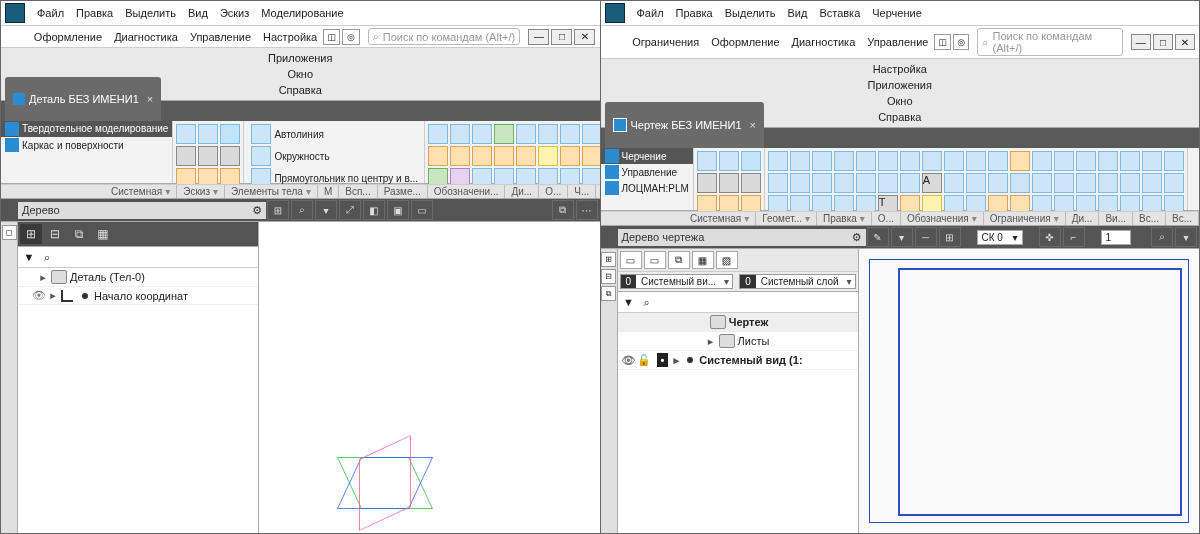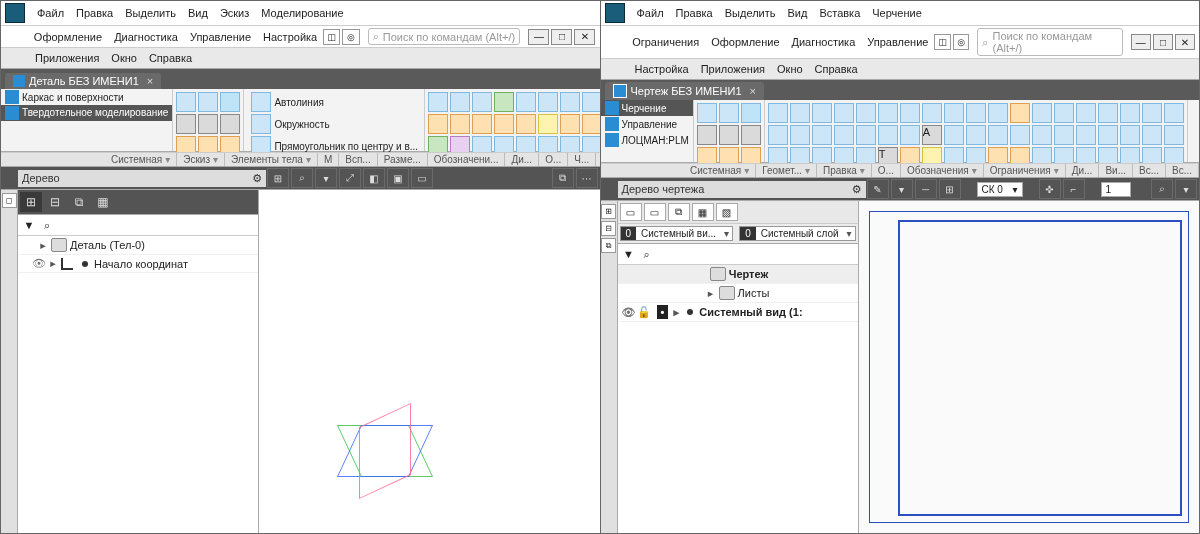--- a/index.html
+++ b/index.html
@@ -1,29 +1,29 @@
 <!DOCTYPE html>
 <html><head>
 <meta charset="utf-8">
 <style>
   html,body{margin:0;padding:0;font-family:"Segoe UI",Tahoma,sans-serif;font-size:11px;color:#222;background:#4a5a6a;}
   .workspace{display:flex;width:1200px;height:534px;}
   .win{flex:1;display:flex;flex-direction:column;background:#e9e9e9;border:1px solid #666;min-width:0;}
   .winL{border-right:none;}
   .menubar{display:flex;align-items:center;padding:2px 4px;background:#ffffff;border-bottom:1px solid #ccc;}
-  .menubar2{display:flex;align-items:center;padding:2px 4px;background:#e9e9e9;border-bottom:1px solid #aaa;}
+  .menubar2{display:flex;align-items:center;padding:2px 4px;background:#e9e9e9;border-bottom:1px solid #aaa;flex-direction:column;}
   .appicon{width:18px;height:18px;background:#1a5d7a;margin-right:6px;border:1px solid #0a2a3a;}
   .menuitem{padding:2px 6px;cursor:default;}
   .spacer{flex:1;}
   .winbtn{width:20px;height:14px;border:1px solid #888;margin-left:2px;display:flex;align-items:center;justify-content:center;font-size:10px;background:#eee;}
   .searchbox{display:flex;align-items:center;border:1px solid #bbb;background:#fff;padding:1px 4px;width:150px;margin:0 6px;color:#999;border-radius:3px;}
   .searchbox .glass{margin-right:4px;}
   .smallbtn{width:16px;height:14px;border:1px solid #999;background:#fff;margin-right:2px;display:flex;align-items:center;justify-content:center;font-size:9px;}
   .tabbar{display:flex;align-items:flex-end;background:#5a5a5a;height:20px;padding-left:4px;}
-  .tabbar .tab{display:flex;align-items:center;background:#6a6a6a;color:#fff;padding:2px 8px;font-size:11px;border-top-left-radius:3px;border-top-right-radius:3px;}
+  .tabbar .tab{display:flex;align-items:center;background:#6a6a6a;color:#fff;padding:16px 8px;font-size:11px;border-top-left-radius:3px;border-top-right-radius:3px;}
   .tabbar .tab .ticon{width:12px;height:12px;margin-right:4px;background:#2a8dd4;}
   .tabbar .tab .ticon2{width:12px;height:12px;margin-right:4px;background:#2a8dd4;border:1px solid #fff;}
   .tabbar .close{margin-left:8px;color:#ddd;}
   .ribbon{display:flex;background:#f3f3f3;border-bottom:1px solid #aaa;height:62px;}
   .ribL{display:flex;flex-direction:column;border-right:1px solid #ccc;}
   .ribItem{display:flex;align-items:center;padding:1px 4px;font-size:10px;white-space:nowrap;}
   .ribItem .ri{width:14px;height:14px;margin-right:3px;background:#2a8dd4;}
   .ribItem.dark{background:#555;color:#fff;}
   .ribCol{display:flex;flex-direction:column;border-right:1px solid #ccc;padding:2px;}
   .ribRow{display:flex;}
@@ -120,27 +120,27 @@
   <div class="tabbar">
     <div class="tab">
       <span class="ticon"></span>
       <span>Деталь БЕЗ ИМЕНИ1</span>
       <span class="close">×</span>
     </div>
   </div>
 
   <div class="ribbon">
     <div class="ribL">
+      <div class="ribItem dark">
+            <span class="ri"></span>
+            <span style="line-height:10px">Твердотельное моделирование</span>
+          </div>
       <div class="ribItem">
             <span class="ri"></span>
             <span>Каркас и поверхности</span>
-          </div>
-      <div class="ribItem dark">
-            <span class="ri"></span>
-            <span style="line-height:10px">Твердотельное моделирование</span>
           </div>
     </div>
     <div class="ribCol">
       <div class="ribRow">
             <div class="ricon"></div>
             <div class="ricon"></div>
             <div class="ricon save"></div>
           </div>
       <div class="ribRow">
             <div class="ricon k"></div>

